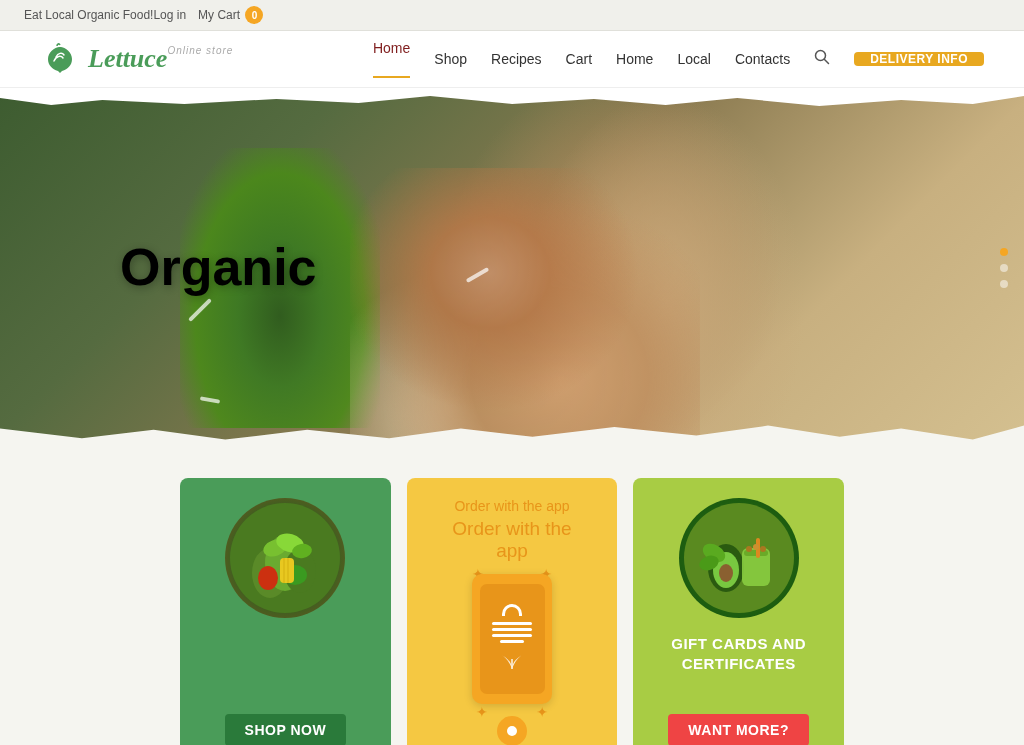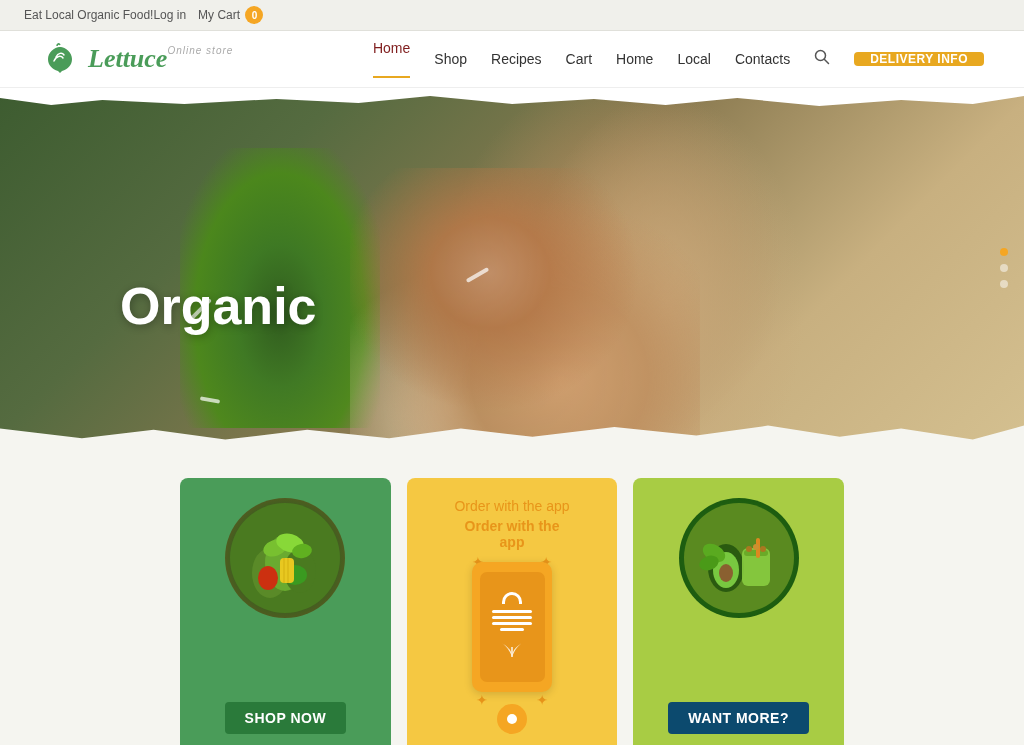--- a/index.html
+++ b/index.html
@@ -115,22 +115,21 @@
       background: 
         radial-gradient(ellipse 200px 300px at 65% 60%, #c8a87a 0%, transparent 70%),
         radial-gradient(ellipse 280px 320px at 60% 50%, #b89060 0%, transparent 60%),
         linear-gradient(135deg, #3d5c30 0%, #556b40 25%, #8a7a50 50%, #c8b080 75%, #d4c090 100%);
     }
     .hero-text-block {
       position: absolute;
       top: 50%;
       left: 120px;
       transform: translateY(-50%);
-      color: #ffffff;
-      margin-top: 39px;
+      color: #000000;
     }
     .hero-title {
       font-size: 52px;
       font-weight: 700;
       line-height: 1.15;
       text-shadow: 1px 2px 8px rgba(0,0,0,0.3);
     }
     .hero-torn-top {
       position: absolute;
       top: 0; left: 0; width: 100%;
@@ -227,21 +226,21 @@
       border-radius: 4px;
       padding: 8px 20px;
       font-size: 14px;
       font-weight: 700;
       cursor: pointer;
       text-transform: uppercase;
       letter-spacing: 0.5px;
       margin-top: auto;
     }
     .card-btn-lime {
-      background: #0c4a6e;
+      background: #ef4444;
     }
 
     
     .phone-illustration {
       width: 80px;
       height: 130px;
       background: #f5a623;
       border-radius: 10px;
       position: relative;
       display: flex;
@@ -399,21 +398,21 @@
         <ellipse cx="72" cy="48" rx="10" ry="7" fill="#60b020" transform="rotate(-10,72,48)"></ellipse>
       </svg>
     </div>
     <br>
     <button class="card-btn">SHOP NOW</button>
   </div>
 
   <div class="card card-yellow">
     <div style="color:#e8951a;font-size:14px;text-align:right;margin-bottom:4px;">Order with the
 app</div>
-    <div style="color:#e8951a;font-size:14px;text-align:center;font-weight:700;margin-bottom:12px;">Order with the<br>app</div>
+    <div style="color:#e8951a;font-size:19px;text-align:center;font-weight:400;margin-bottom:12px;">Order with the<br>app</div>
 
     <div style="position:relative;display:inline-block;">
 
       <span class="sparkle sparkle-tl">✦</span>
       <span class="sparkle sparkle-tr">✦</span>
       <span class="sparkle sparkle-bl">✦</span>
       <span class="sparkle sparkle-br">✦</span>
 
       <div class="phone-illustration">
         <div class="phone-inner">
@@ -458,17 +457,18 @@
         <rect x="72" y="35" width="4" height="20" rx="2" fill="#dd8820"></rect>
 
         <circle cx="65" cy="46" r="3" fill="#aa7820"></circle>
         <circle cx="72" cy="44" r="3" fill="#cc9030"></circle>
         <circle cx="79" cy="46" r="3" fill="#aa7820"></circle>
 
         <ellipse cx="30" cy="50" rx="12" ry="8" fill="#5aaa20" transform="rotate(30,30,50)"></ellipse>
         <ellipse cx="25" cy="60" rx="10" ry="7" fill="#4a9a18" transform="rotate(-20,25,60)"></ellipse>
       </svg>
     </div>
+    <div class="card-title" style="color:white;">GIFT CARDS AND<br>CERTIFICATES</div>
     <br>
     <button class="card-btn card-btn-lime">WANT MORE?</button>
   </div>
 
 </section>
 
 </body></html>

